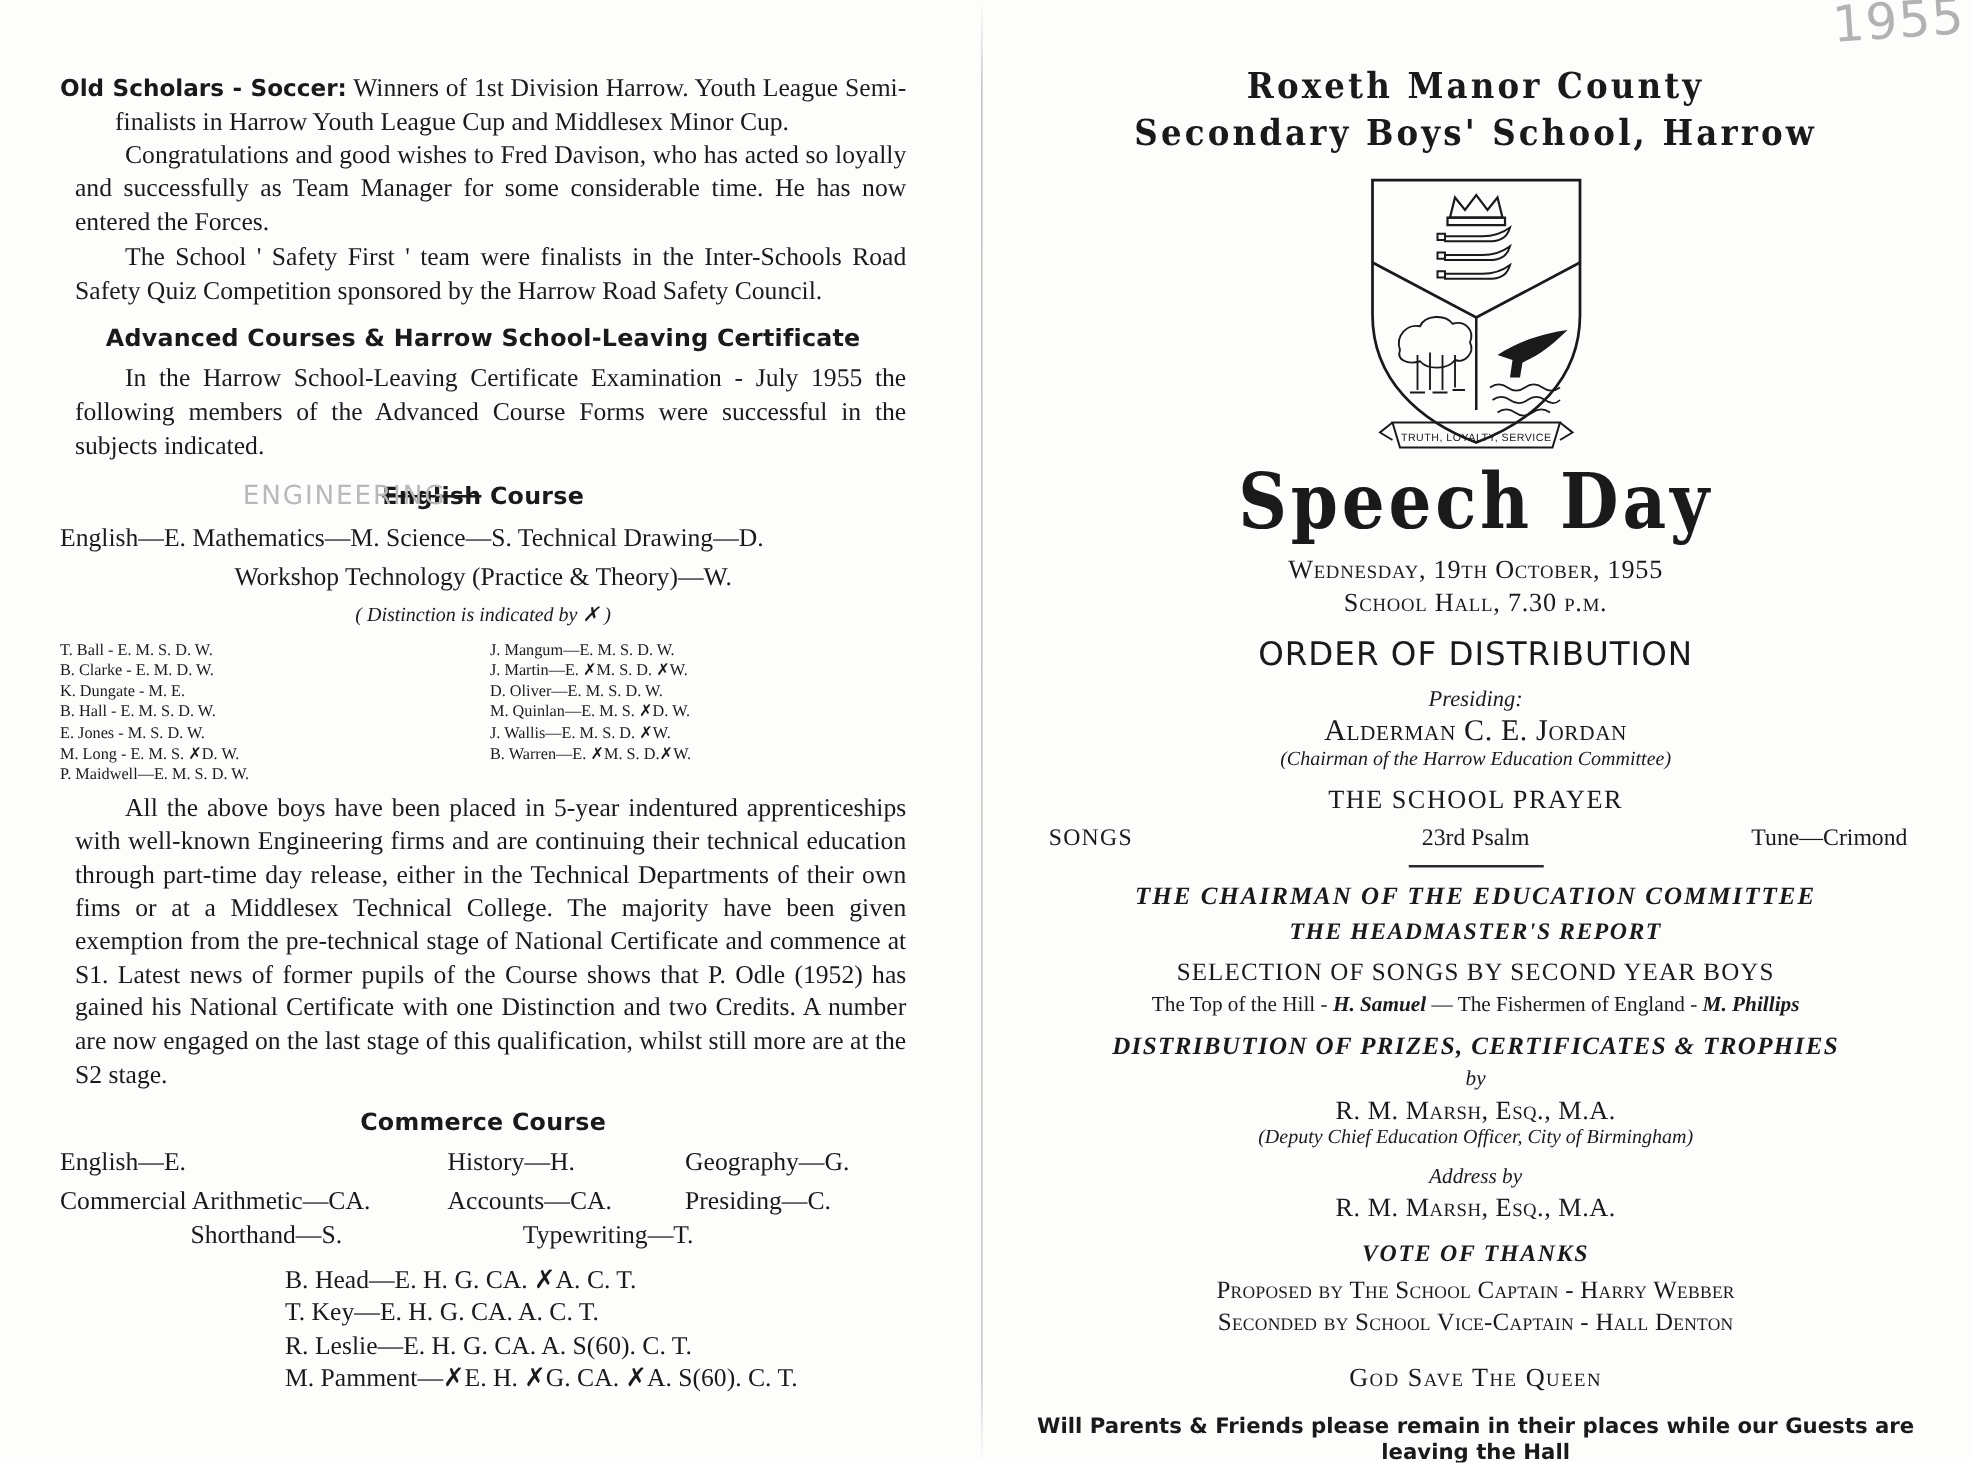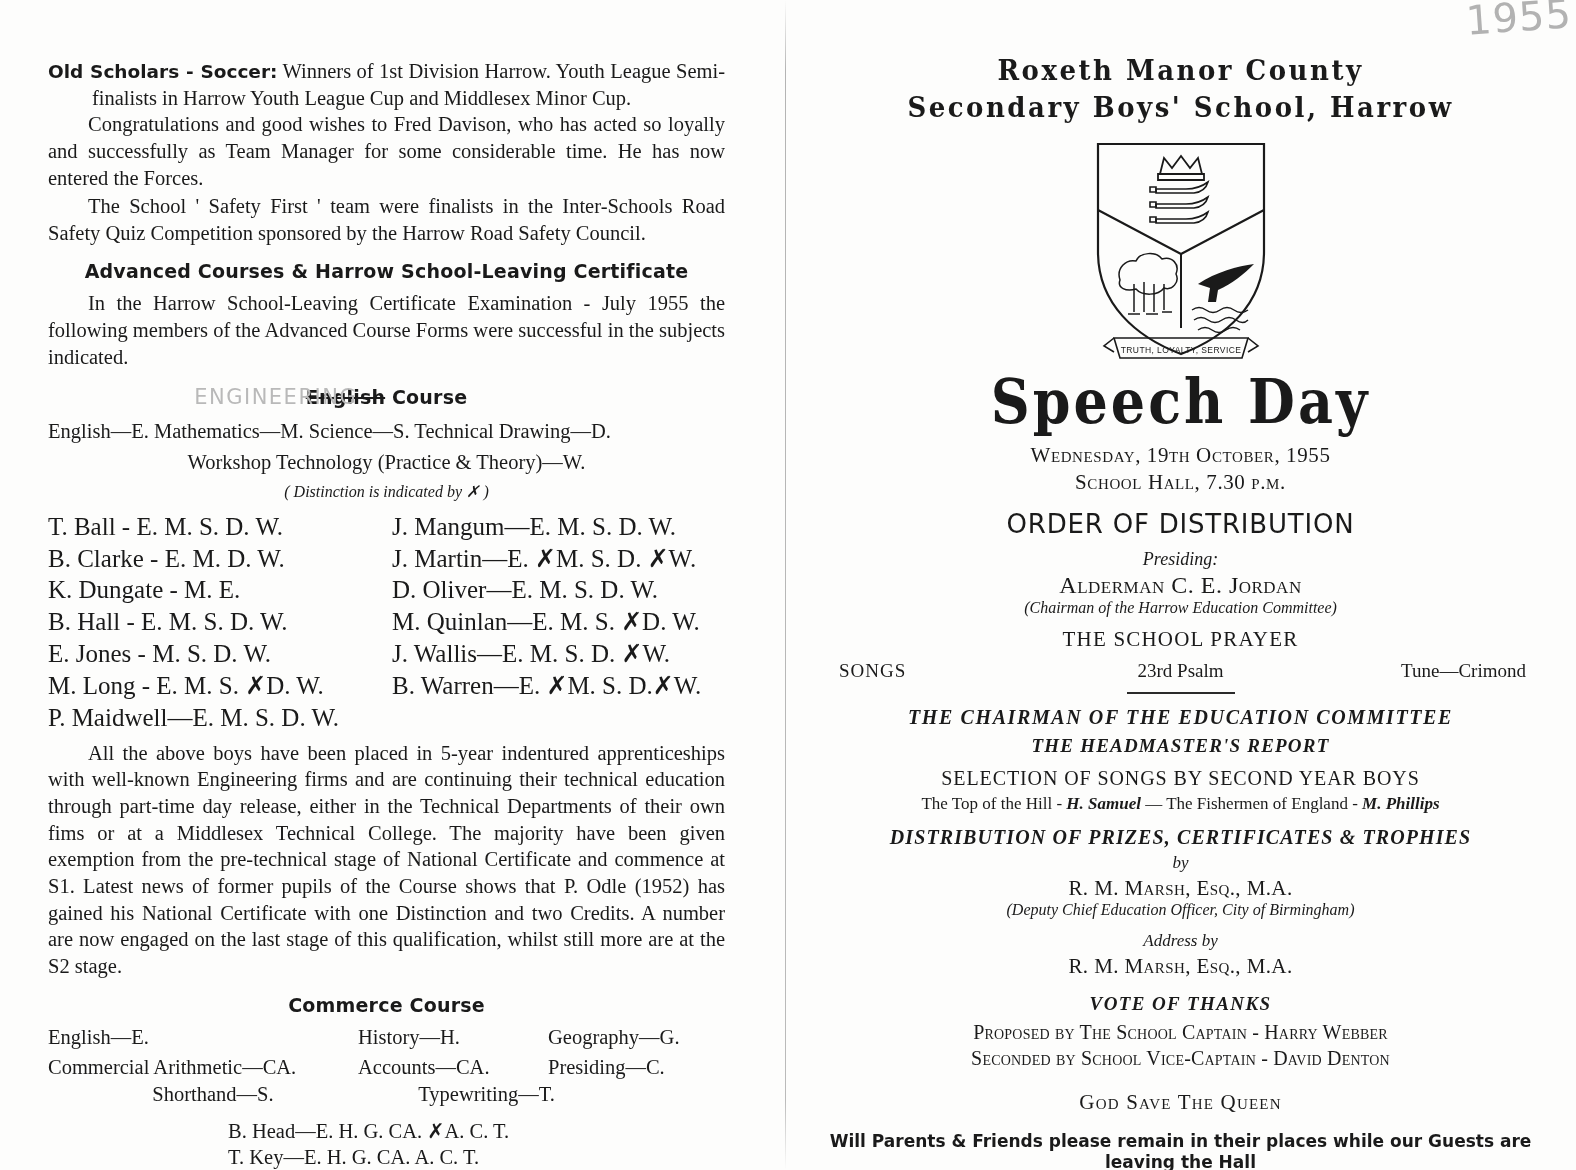--- a/index.html
+++ b/index.html
@@ -33,21 +33,21 @@
     position:absolute;left:0;top:0;width:785px;height:865px;
     padding:58px 60px 0 48px;
     box-sizing:border-box;
   }
   .body-text{
     font-size:20.5px;
     line-height:1.30;
     text-align:justify;
     margin:0 0 2px 0;
   }
-  .body-text.ind{text-indent:40px;}
+  .body-text.ind{text-indent:40px;margin-left:12px;}
   .hang{
     font-size:20.5px;line-height:1.30;text-align:justify;
     padding-left:44px;text-indent:-44px;margin:0;
   }
   .lead{
     font-family:"DejaVu Sans", sans-serif;
     font-weight:bold;
     font-size:18.5px;
   }
   .sec-head{
@@ -67,21 +67,21 @@
     color:#b9b9b9;white-space:nowrap;
   }
   .struck{text-decoration:line-through;text-decoration-thickness:2px;}
   .subject-key{font-size:20.5px;line-height:1.30;margin:4px 0 0 0;}
   .key-l2{text-align:center;}
   .distinct{
     text-align:center;font-style:italic;font-size:16px;margin:6px 0 10px 0;
   }
   .names-grid{
     display:grid;grid-template-columns:330px 1fr;
-    column-gap:14px;font-size:25px;line-height:1.275;margin-bottom:6px;
+    column-gap:14px;font-size:13px;line-height:1.275;margin-bottom:6px;
   }
   .names-col div{white-space:nowrap;}
   .cc-grid{
     display:grid;grid-template-columns:310px 190px 1fr;
     font-size:20.5px;line-height:1.30;margin-top:4px;
   }
   .cc-grid .c1{text-align:left;}
   .cc-row2{display:grid;grid-template-columns:310px 1fr;font-size:20.5px;line-height:1.30;}
   .cc-row2 .a{text-align:center;padding-left:20px;}
   .cc-row2 .b{text-align:center;padding-right:110px;}
@@ -319,18 +319,18 @@
   <div class="dist-head">DISTRIBUTION OF PRIZES, CERTIFICATES &amp; TROPHIES</div>
   <div class="by">by</div>
   <div class="marsh smallcaps">R. M. Marsh, Esq., M.A.</div>
   <div class="paren-ital">(Deputy Chief Education Officer, City of Birmingham)</div>
 
   <div class="by" style="margin-top:12px;">Address by</div>
   <div class="marsh smallcaps">R. M. Marsh, Esq., M.A.</div>
 
   <div class="vote-head">VOTE OF THANKS</div>
   <div class="vote-line smallcaps">Proposed by The School Captain - Harry Webber</div>
-  <div class="vote-line smallcaps">Seconded by School Vice-Captain - David Denton</div>
+  <div class="vote-line smallcaps">Seconded by School Vice-Captain - Hall Denton</div>
 
   <div class="gstq smallcaps">God Save The Queen</div>
 
   <div class="footer-note">Will Parents &amp; Friends please remain in their places while our Guests are leaving the Hall</div>
 </div>
 
 </body></html>

